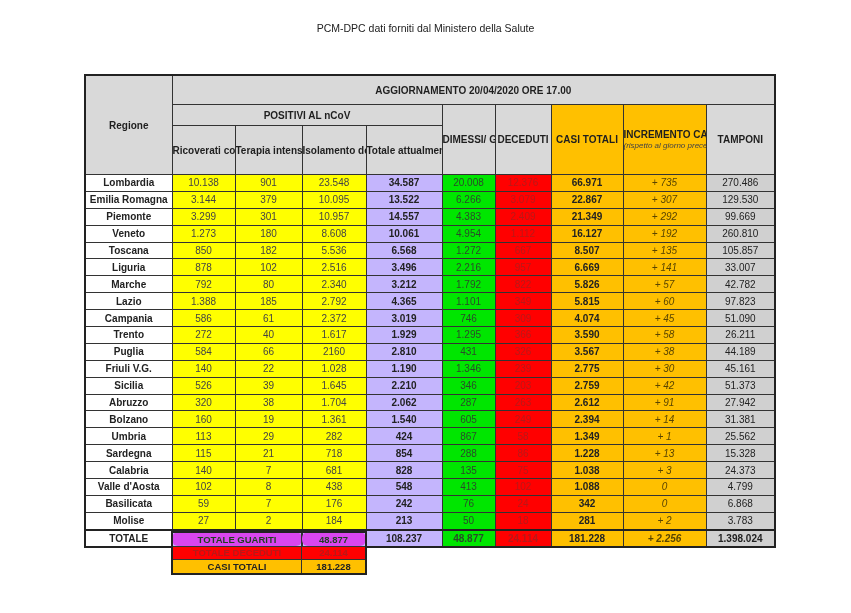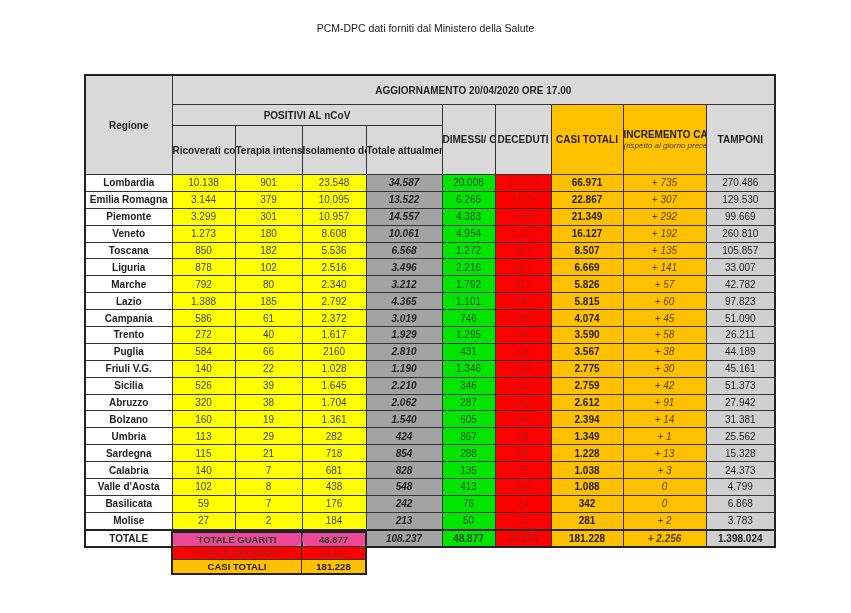--- a/index.html
+++ b/index.html
@@ -11,32 +11,32 @@
   th { background: #d9d9d9; font-weight: bold; color: #1f1f1f; }
   th.title { font-size: 12.5px; height: 28px; }
   th.group { font-size: 10px; height: 20px; }
   th.sub { height: 48px; white-space: normal; font-size: 10px; }
   th.regione { font-size: 11px; }
   th.orange { background: #ffc000; }
   th .note { display: block; font-style: italic; font-weight: normal; font-size: 8px; color: #444; margin-top: 2px; }
   tr.row td { height: 15.9px; }
   td.reg { background: #fff; font-weight: bold; color: #222; }
   td.y { background: #ffff00; color: #444; }
-  td.yb { background: #a3a3a3; color: #222; font-weight: bold; font-style: italic; }
+  td.yb { background: #c4b5fd; color: #222; font-weight: bold; }
   td.g { background: #00e600; color: #2a4a2a; }
   td.r { background: #ff0000; color: #b81818; }
   td.o { background: #ffc000; color: #222; font-weight: bold; }
   td.oi { background: #ffc000; color: #5a4500; font-style: italic; }
   td.t { background: #d0d0d0; color: #222; font-weight: normal; }
   tr.total td { height: 15px; font-weight: bold; border-top: 2px solid #222; }
   table.summary { position: absolute; left: 171px; top: 531px; border-collapse: collapse; table-layout: fixed; width: 196px; border: 2px solid #222; }
   table.summary td { border: 1px solid #333; height: 12.5px; font-size: 9.5px; font-weight: bold; text-align: center; padding: 0; line-height: 1; }
   table.summary td.lab { width: 128px; }
   .s-y { background: #ffff00; color: #222; }
-  .s-g { background: #ec4899; color: #1f3f1f; border-radius: 6px; }
+  .s-g { background: #d946ef; color: #1f3f1f; border-radius: 6px; }
   .s-r { background: #ff0000; color: #b81818; }
   .s-o { background: #ffc000; color: #222; }
 </style>
 </head>
 <body>
 
 <div class="doc-title">PCM-DPC dati forniti dal Ministero della Salute</div>
 
 <table class="main">
   <colgroup>

